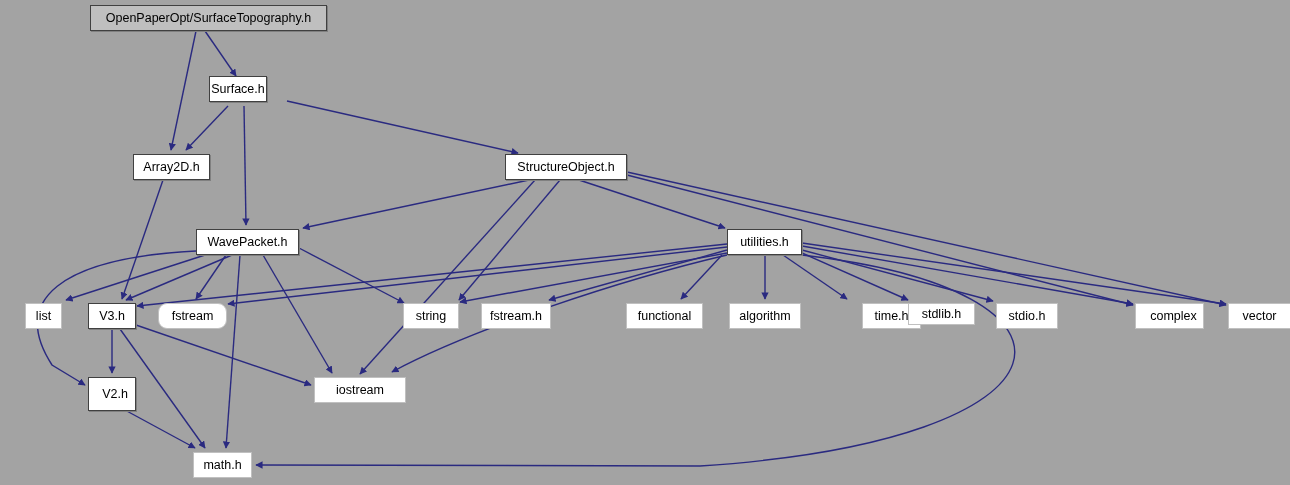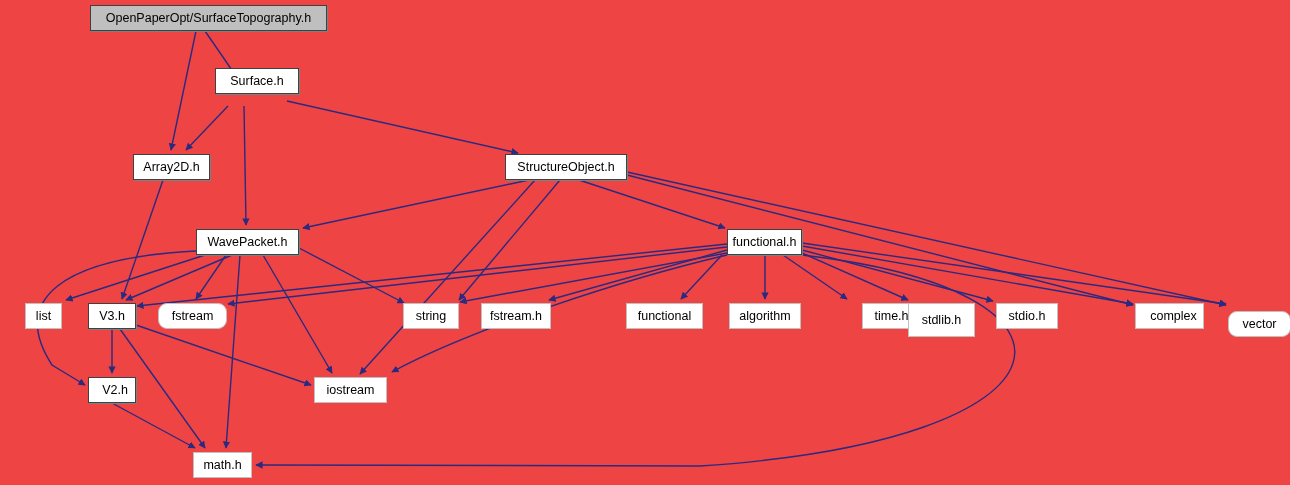--- a/index.html
+++ b/index.html
@@ -2,21 +2,21 @@
 <html><head>
 <meta charset="utf-8">
 <title>SurfaceTopography.h include dependency graph</title>
 <style>
   html,body{margin:0;padding:0;background:#ffffff;}
   body{font-family:"Liberation Sans",sans-serif;}
   #graph{
     position:relative;
     width:1290px;
     height:485px;
-    background:#ef4444;
+    background:#a3a3a3;
     overflow:hidden;
   }
   #edges{
     position:absolute;
     left:0; top:0;
     width:1290px; height:485px;
     pointer-events:none;
   }
   .node{
     position:absolute;
@@ -91,34 +91,34 @@
         <path d="M 112,329 L 112,373" marker-end="url(#arrow)" stroke="#2a2a80"></path>
         <path d="M 120,329 L 205,448" marker-end="url(#arrow)" stroke="#2a2a80"></path>
         <path d="M 136,325 L 311,385" marker-end="url(#arrow)" stroke="#2a2a80"></path>
         <path d="M 112,403 L 195,448" marker-end="url(#arrow)" stroke="#2a2a80"></path>
       </g>
   </svg>
   <div id="node-layer">
       <div class="node root" style="left: 90px; top: 5px; width: 237px; height: 26px;">
         <span class="label">OpenPaperOpt/SurfaceTopography.h</span>
       </div>
-      <div class="node local" style="left: 209px; top: 68px; width: 84px; height: 26px; margin-left: 6px;">
+      <div class="node local" style="left: 209px; top: 76px; width: 58px; height: 26px;">
         <span class="label">Surface.h</span>
       </div>
       <div class="node local" style="left: 133px; top: 154px; width: 77px; height: 26px;">
         <span class="label">Array2D.h</span>
       </div>
       <div class="node local" style="left: 505px; top: 154px; width: 122px; height: 26px;">
         <span class="label">StructureObject.h</span>
       </div>
       <div class="node local" style="left: 196px; top: 229px; width: 103px; height: 26px;">
         <span class="label">WavePacket.h</span>
       </div>
       <div class="node local" style="left: 727px; top: 229px; width: 75px; height: 26px;">
-        <span class="label">functional.h</span>
+        <span class="label">utilities.h</span>
       </div>
       <div class="node system" style="left: 25px; top: 303px; width: 37px; height: 26px;">
         <span class="label">list</span>
       </div>
       <div class="node local" style="left: 88px; top: 303px; width: 48px; height: 26px; text-align: right;">
         <span class="label">V3.h</span>
       </div>
       <div class="node system" style="left: 158px; top: 303px; width: 69px; height: 26px; border-radius: 9px;">
         <span class="label">fstream</span>
       </div>
@@ -130,35 +130,35 @@
       </div>
       <div class="node system" style="left: 626px; top: 303px; width: 77px; height: 26px;">
         <span class="label">functional</span>
       </div>
       <div class="node system" style="left: 729px; top: 303px; width: 72px; height: 26px;">
         <span class="label">algorithm</span>
       </div>
       <div class="node system" style="left: 862px; top: 303px; width: 59px; height: 26px;">
         <span class="label">time.h</span>
       </div>
-      <div class="node system" style="left: 908px; top: 303px; width: 67px; height: 34px;">
+      <div class="node system" style="left: 908px; top: 303px; width: 67px; height: 22px;">
         <span class="label">stdlib.h</span>
       </div>
       <div class="node system" style="left: 996px; top: 303px; width: 62px; height: 26px;">
         <span class="label">stdio.h</span>
       </div>
       <div class="node system" style="left: 1135px; top: 303px; width: 69px; height: 26px; padding-left: 8px;">
         <span class="label">complex</span>
       </div>
-      <div class="node system" style="left: 1228px; top: 311px; width: 63px; height: 26px; border-radius: 9px;">
+      <div class="node system" style="left: 1228px; top: 303px; width: 63px; height: 26px;">
         <span class="label">vector</span>
       </div>
-      <div class="node local" style="left: 88px; top: 377px; width: 48px; height: 26px; padding-left: 6px;">
+      <div class="node local" style="left: 88px; top: 377px; width: 48px; height: 34px; padding-left: 6px;">
         <span class="label">V2.h</span>
       </div>
-      <div class="node system" style="left: 314px; top: 377px; width: 73px; height: 26px;">
+      <div class="node system" style="left: 314px; top: 377px; width: 92px; height: 26px;">
         <span class="label">iostream</span>
       </div>
       <div class="node system" style="left: 193px; top: 452px; width: 59px; height: 26px;">
         <span class="label">math.h</span>
       </div>
     </div>
 </div>
 
 </body></html>

